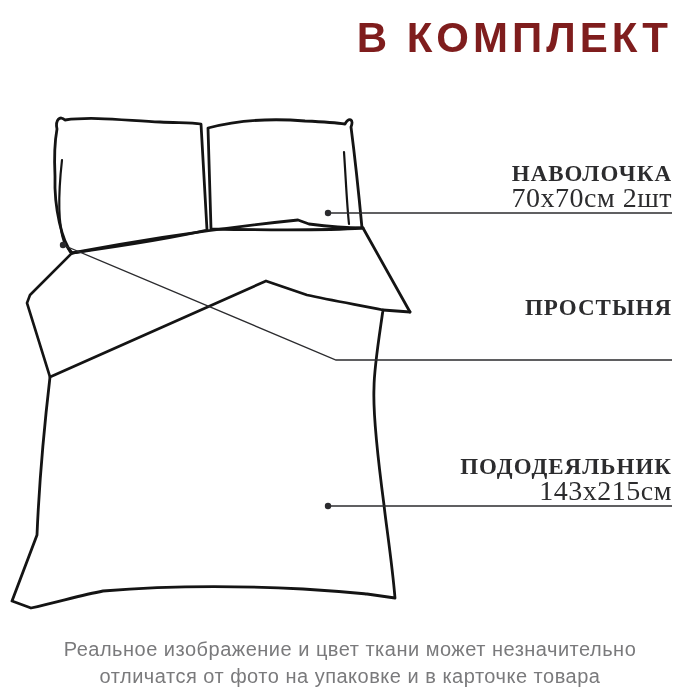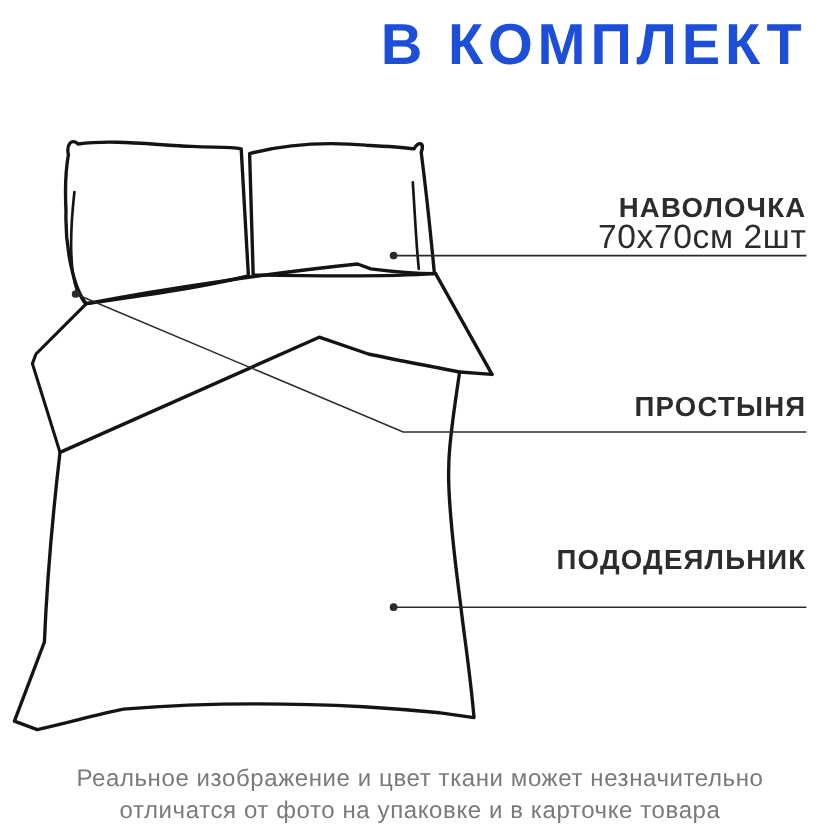--- a/index.html
+++ b/index.html
@@ -14,48 +14,49 @@
   .illustration-svg {
     position: absolute;
     left: 0; top: 0;
     width: 700px; height: 700px;
   }
   .title {
     position: absolute;
     top: 12px;
     right: 28px;
     text-align: right;
-    color: #1d4ed8;
+    color: #7f1d1d;
     font-weight: 700;
-    font-size: 48px;
+    font-size: 42px;
     line-height: 52px;
     letter-spacing: 4px;
     white-space: nowrap;
   }
   .callout {
     position: absolute;
     right: 28px;
     text-align: right;
     color: #2c2c2e;
     white-space: nowrap;
+    font-family: Liberation Serif, serif;
   }
   .callout .name {
     font-size: 23px;
     font-weight: 700;
     line-height: 25px;
     letter-spacing: 1px;
   }
   .callout .size {
     font-size: 28px;
     font-weight: 400;
     line-height: 24px;
     letter-spacing: 0.5px;
   }
   .callout-pillowcase { top: 161px; }
-  .callout-sheet      { top: 327px; margin-left: 28px; }
+  .callout-sheet      { top: 295px; margin-left: 28px; }
   .callout-duvet      { top: 454px; margin-left: 43px; }
   .disclaimer {
     position: absolute;
     left: 0;
     top: 636px;
     width: 700px;
     text-align: center;
     color: #7a7a7c;
     font-size: 20px;
     line-height: 27px;
@@ -111,20 +112,21 @@
     <div class="name">НАВОЛОЧКА</div>
     <div class="size">70х70см 2шт</div>
   </div>
 
   <div class="callout callout-sheet">
     <div class="name">ПРОСТЫНЯ</div>
   </div>
 
   <div class="callout callout-duvet">
     <div class="name">ПОДОДЕЯЛЬНИК</div>
+    <div class="size">143х215см</div>
   </div>
 
   <div class="disclaimer">
     <div>Реальное изображение и цвет ткани может незначительно</div>
     <div>отличатся от фото на упаковке и в карточке товара</div>
   </div>
 
 </div>
 
 </body></html>

